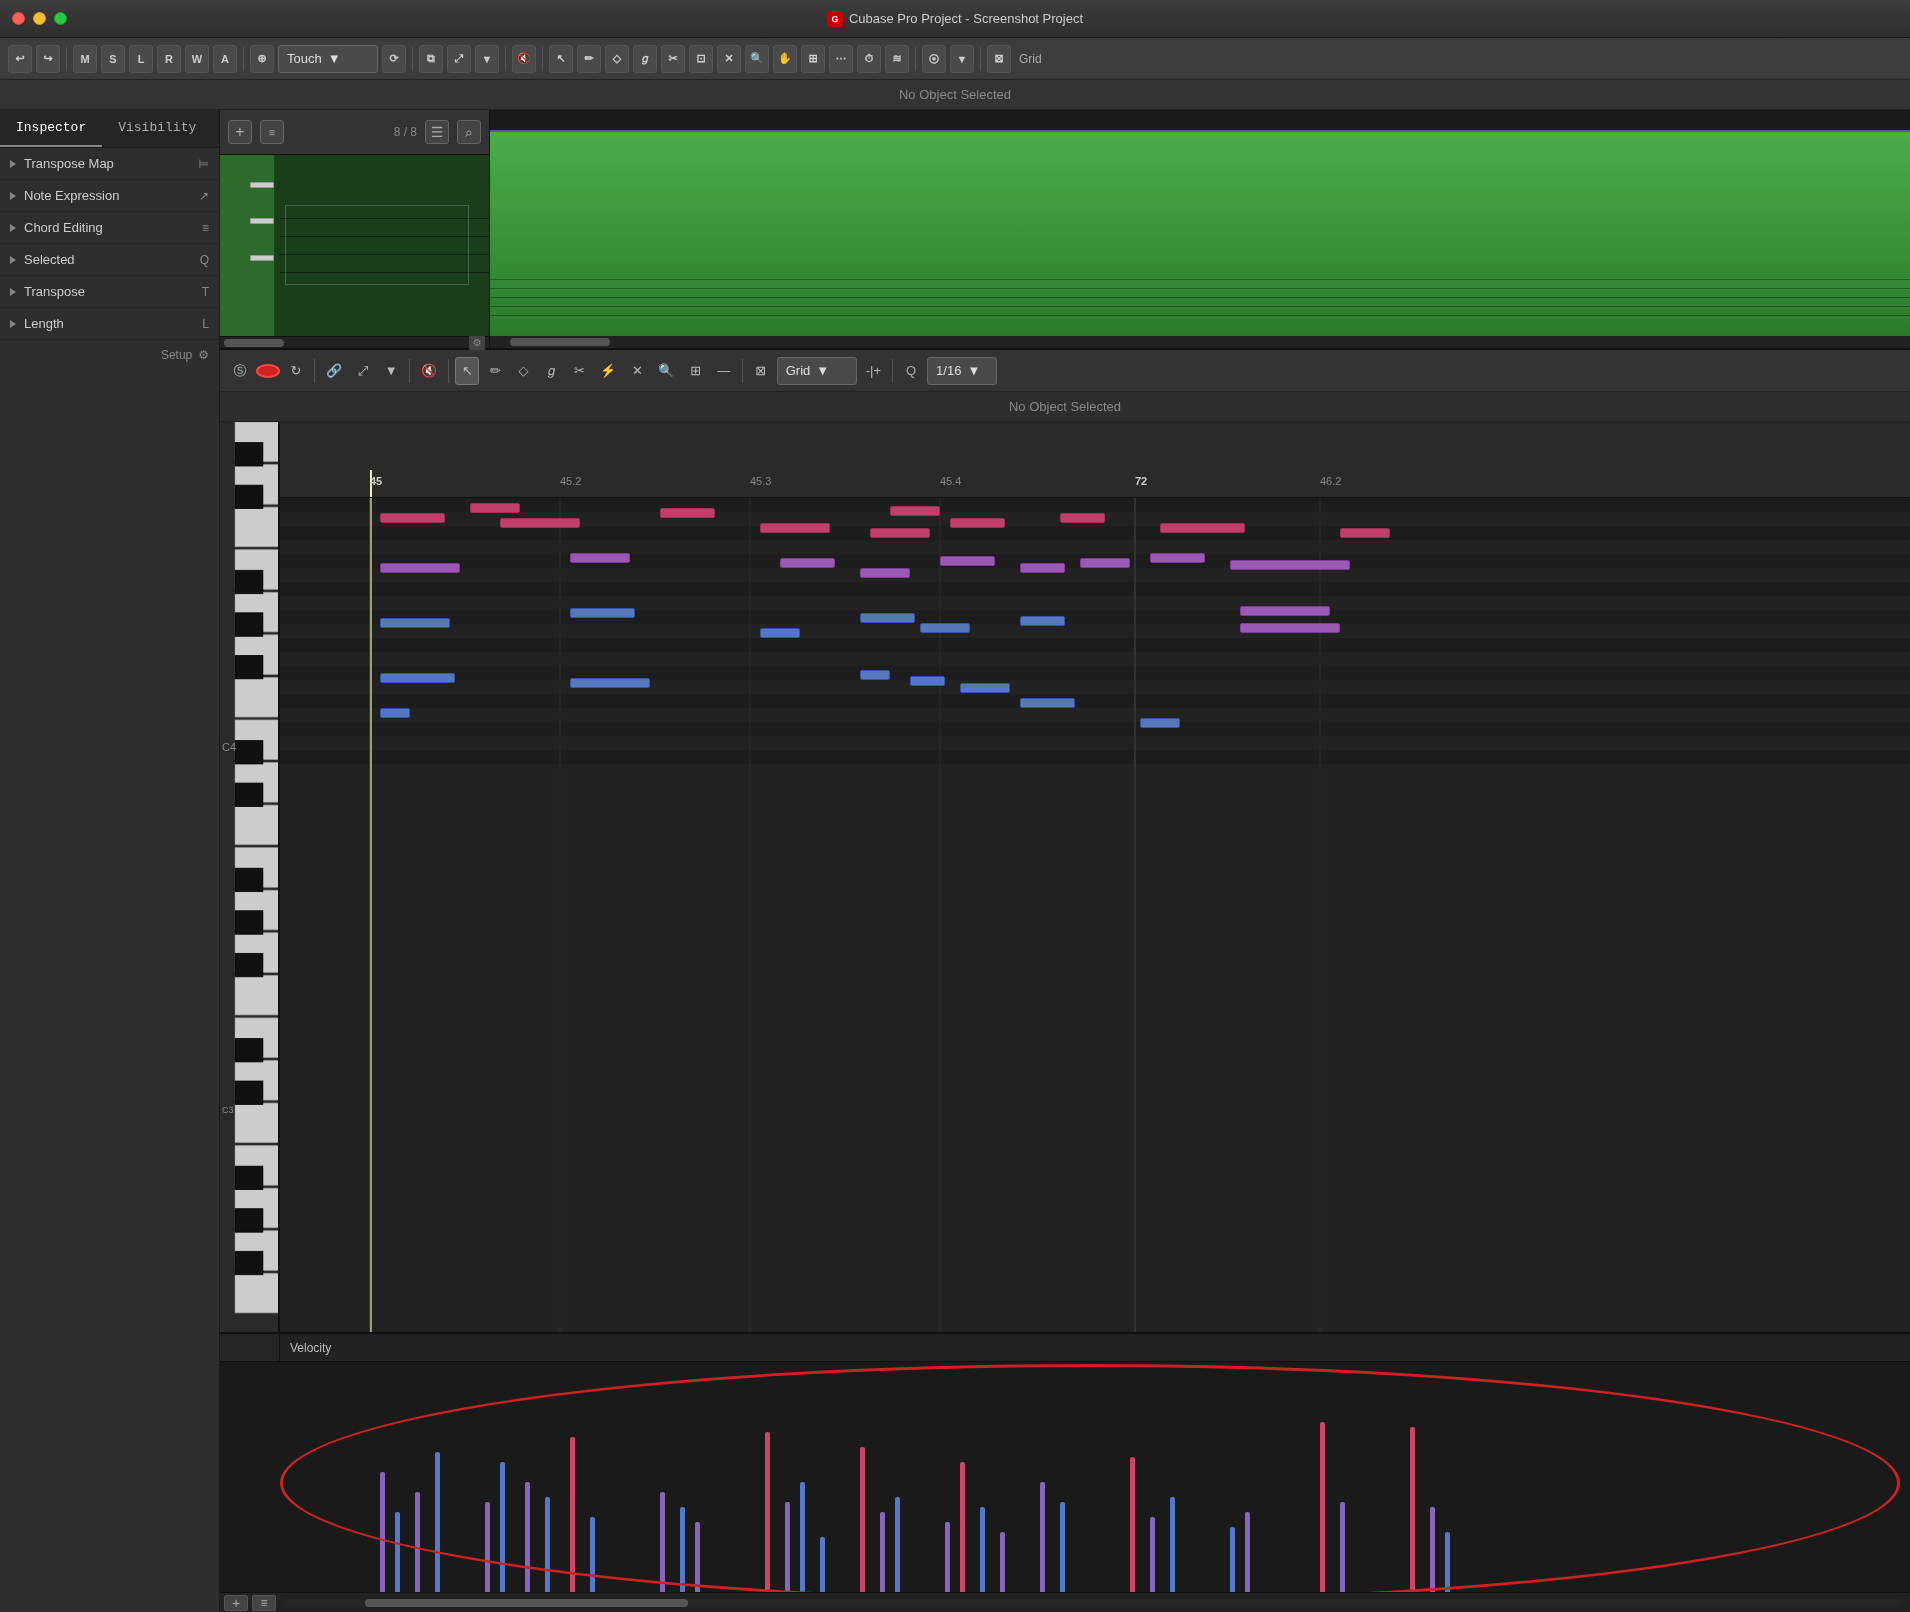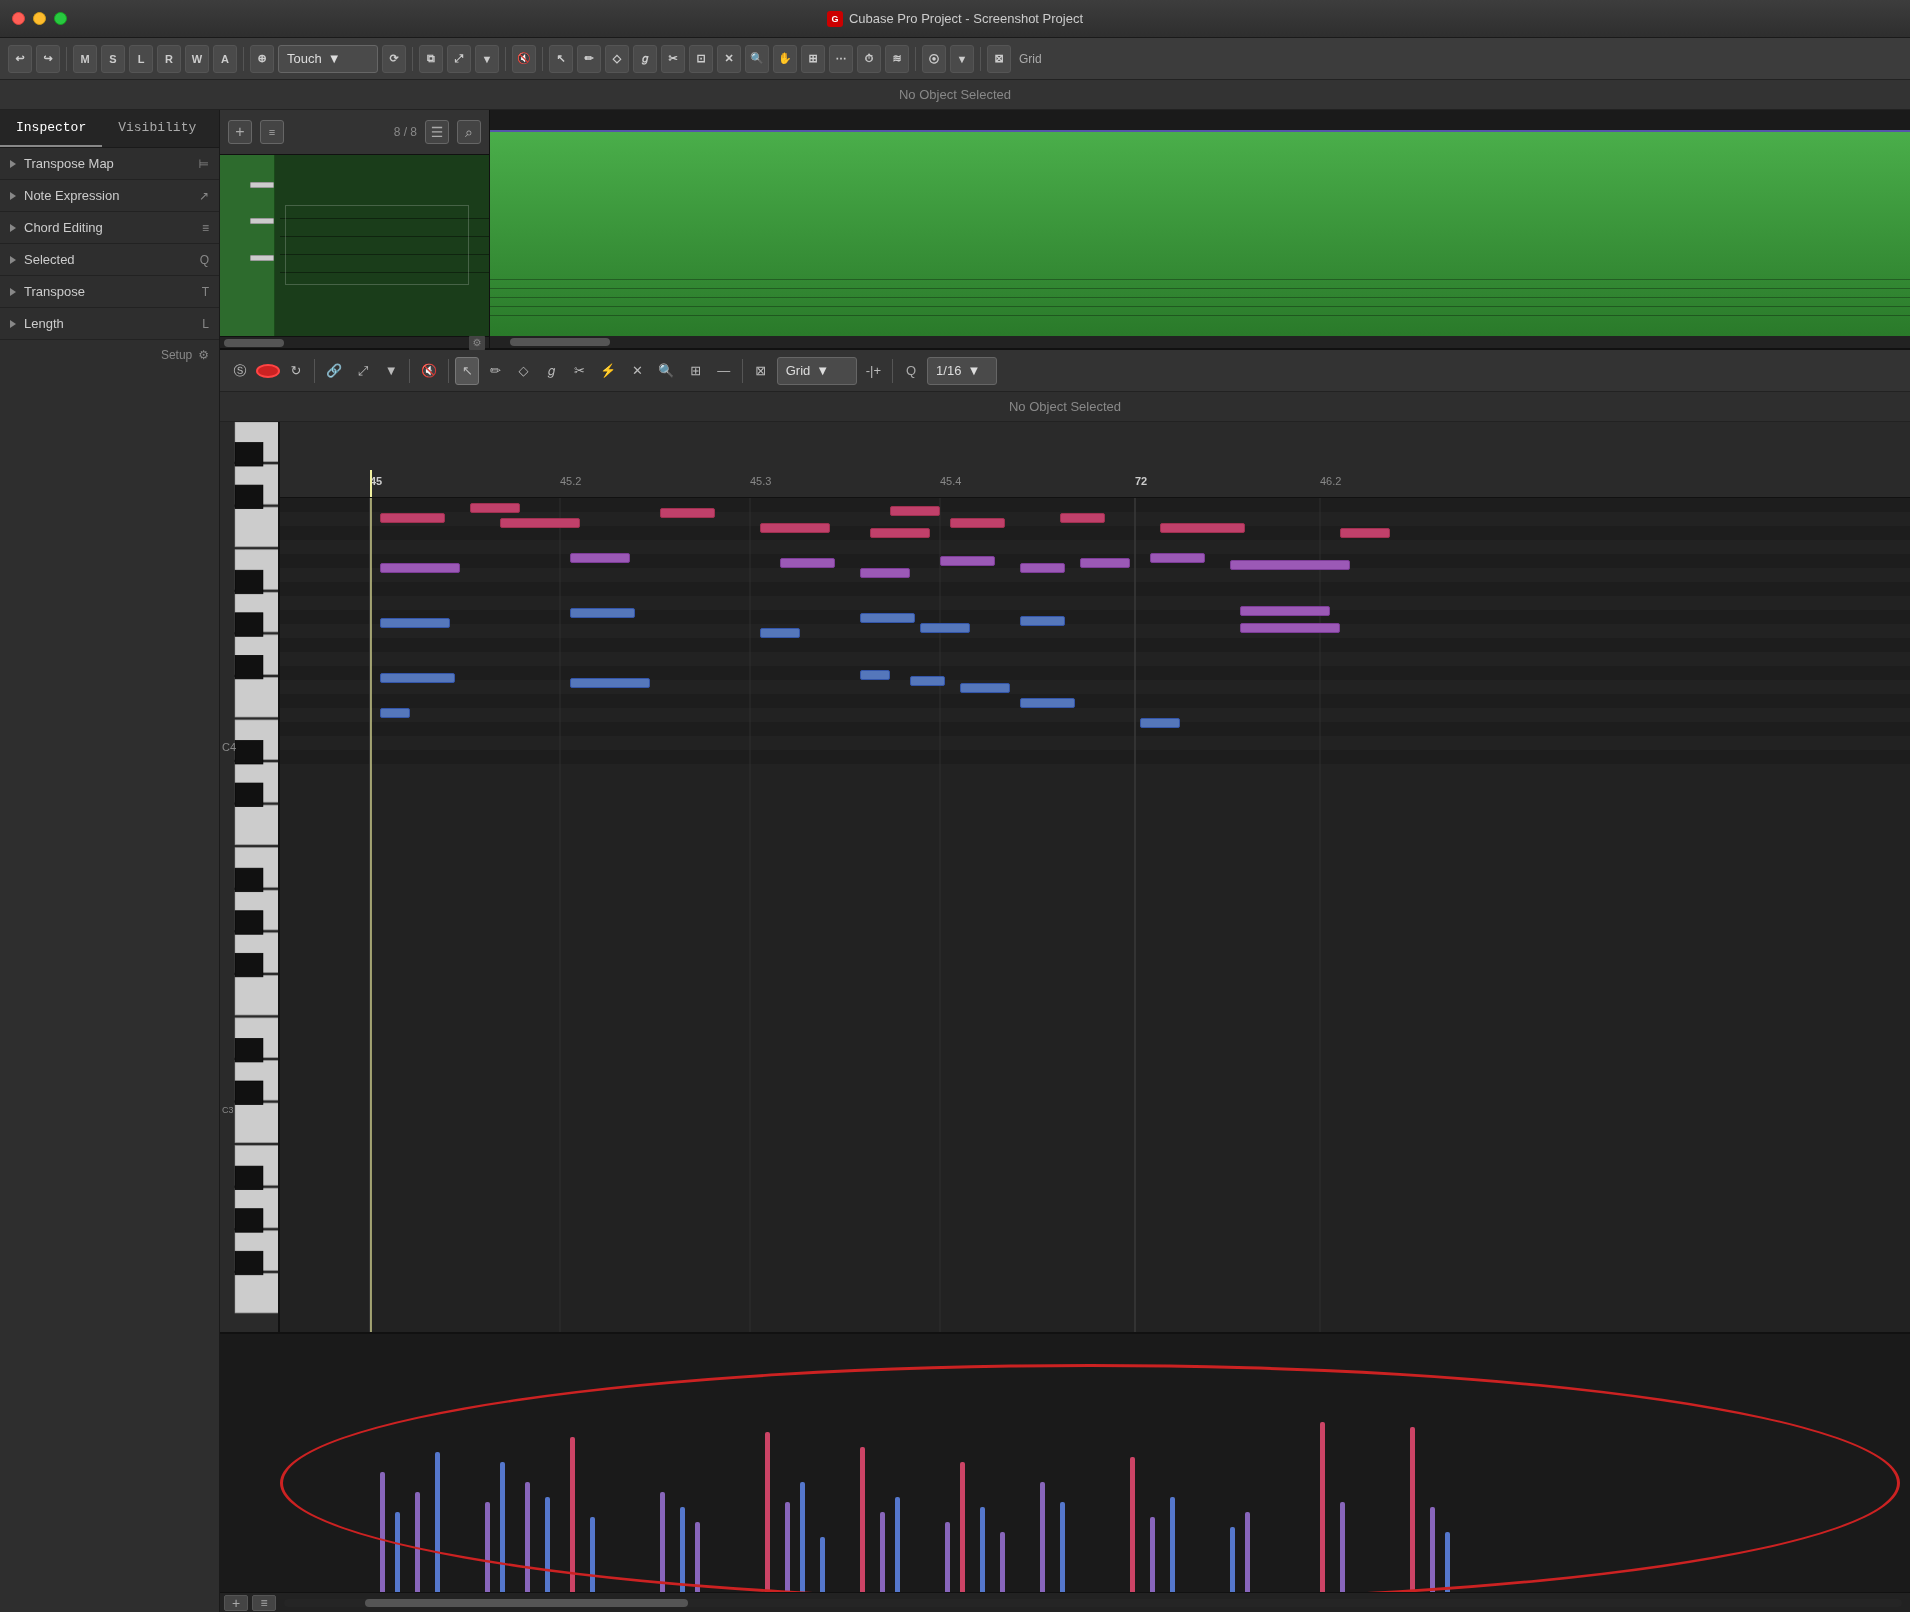--- a/index.html
+++ b/index.html
@@ -733,20 +733,24 @@
             <div style="position:absolute;top:200px;left:740px;width:55px;height:10px;background:#5577bb;border-radius:2px;border:1px solid #3355aa;"></div>
             <div style="position:absolute;top:210px;left:100px;width:30px;height:10px;background:#5577bb;border-radius:2px;border:1px solid #3355aa;"></div>
             <div style="position:absolute;top:220px;left:860px;width:40px;height:10px;background:#5577bb;border-radius:2px;border:1px solid #3355aa;"></div>
 
             <div style="position:absolute;top:0;left:90px;width:2px;bottom:0;background:#f0f0a0;opacity:0.6;"></div>
           </div>
         </div>
       </div>
 
       <div class="velocity-area" style="height:280px;background:#1a1a1a;border-top:2px solid #111;position:relative;flex-shrink:0;">
+        <div style="display:flex;align-items:center;height:28px;background:#222;border-bottom:1px solid #111;">
+          <div style="width:60px;background:#252525;height:100%;border-right:1px solid #111;"></div>
+          <span style="color:#bbb;font-size:12px;font-weight:500;padding-left:10px;">Velocity</span>
+        </div>
 
         <div style="position:absolute;top:28px;left:60px;right:0;bottom:20px;overflow:hidden;">
 
           <div style="position:absolute;bottom:0;left:100px;width:5px;height:120px;background:#8866bb;border-radius:2px 2px 0 0;"></div>
           <div style="position:absolute;bottom:0;left:115px;width:5px;height:80px;background:#5577cc;border-radius:2px 2px 0 0;"></div>
           <div style="position:absolute;bottom:0;left:135px;width:5px;height:100px;background:#8866bb;border-radius:2px 2px 0 0;"></div>
           <div style="position:absolute;bottom:0;left:155px;width:5px;height:140px;background:#5577cc;border-radius:2px 2px 0 0;"></div>
 
           <div style="position:absolute;bottom:0;left:205px;width:5px;height:90px;background:#8866bb;border-radius:2px 2px 0 0;"></div>
           <div style="position:absolute;bottom:0;left:220px;width:5px;height:130px;background:#5577cc;border-radius:2px 2px 0 0;"></div>

